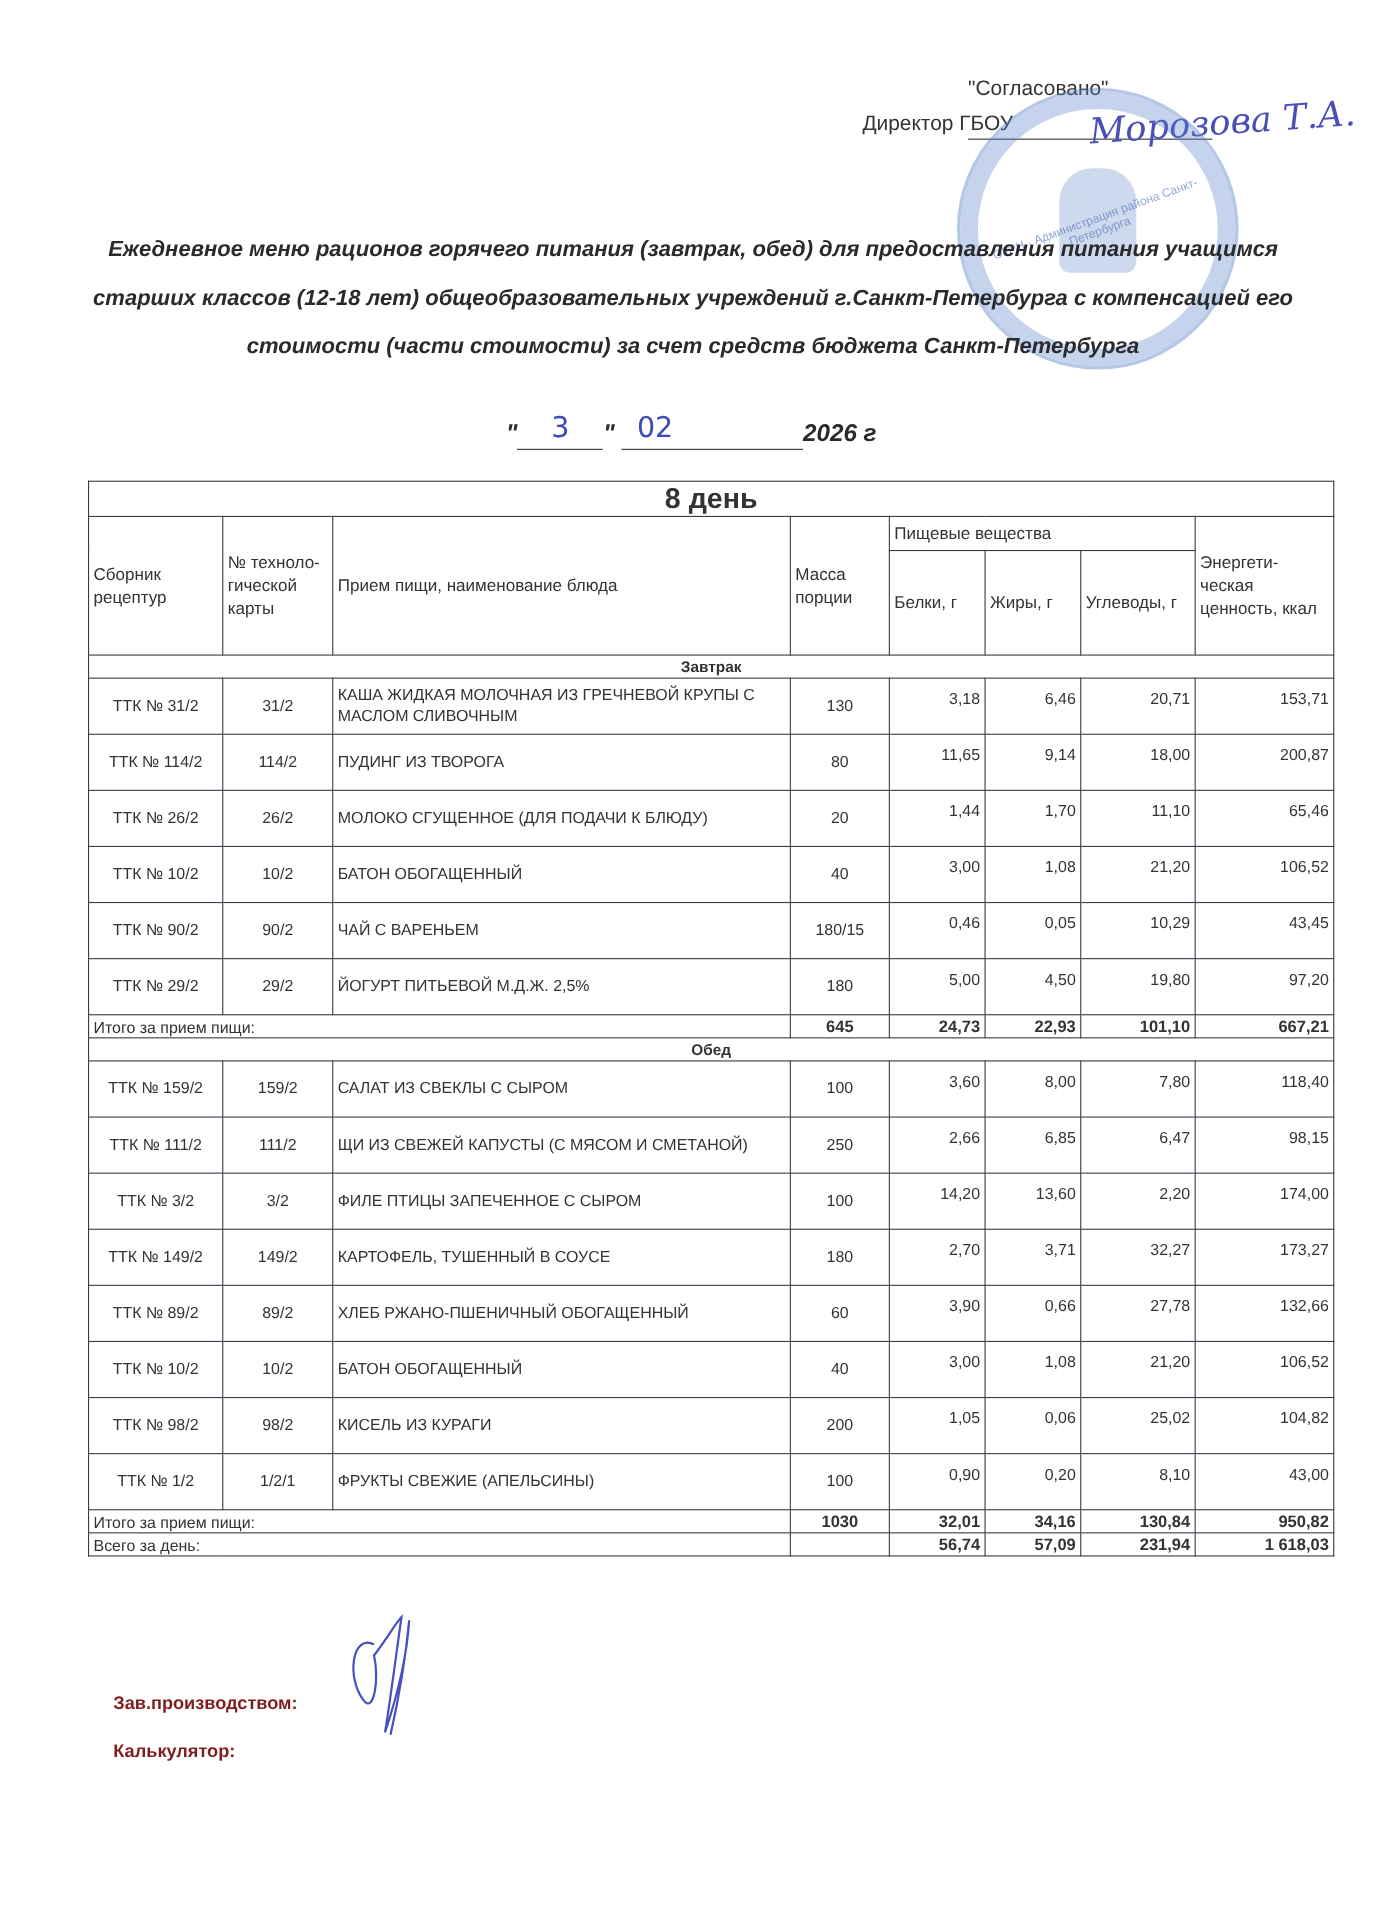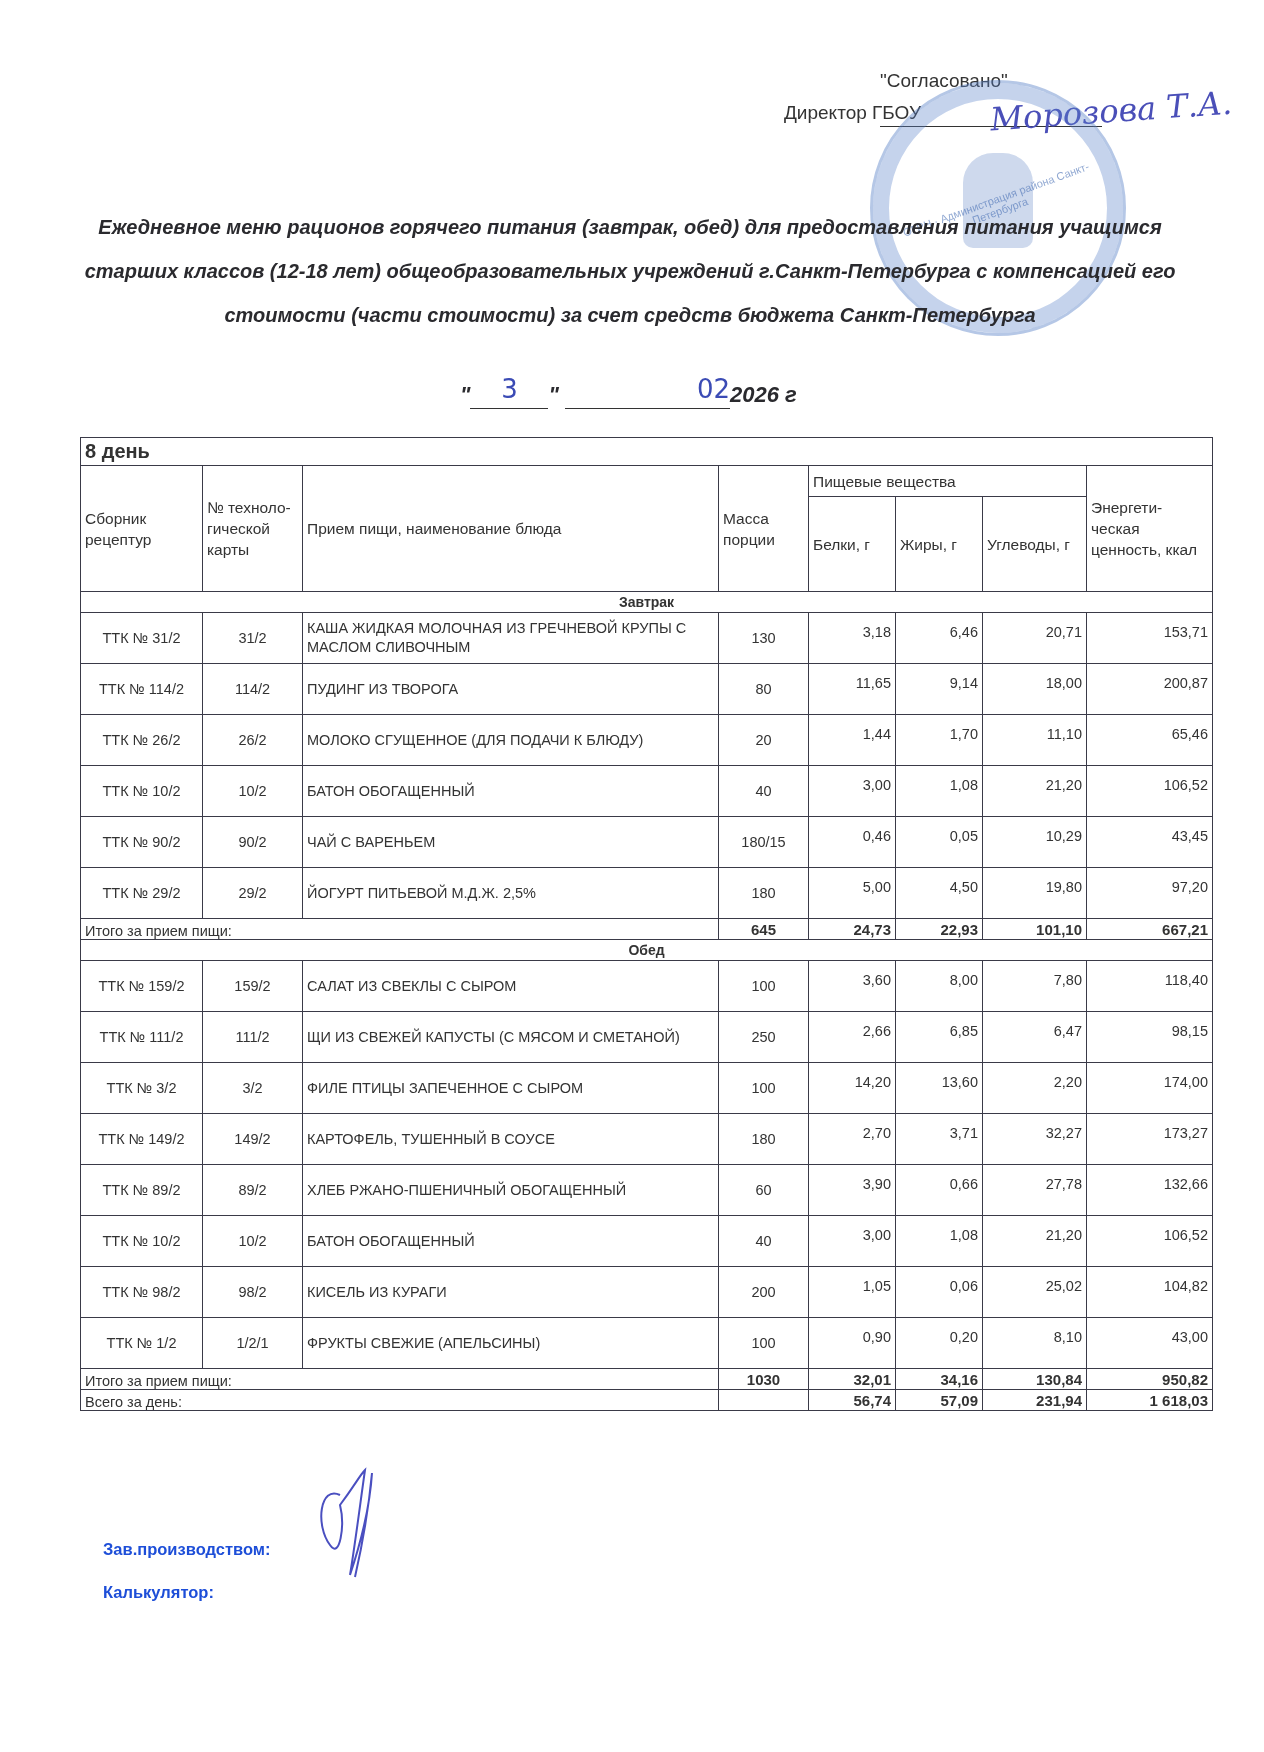--- a/index.html
+++ b/index.html
@@ -20,44 +20,44 @@
   .stamp .stamp-text { position:absolute; left:20px; top:110px; width:210px; text-align:center; font-size:11px; color:rgba(70,110,180,0.6); transform:rotate(-20deg); }
 
   .title {
     position:absolute; left:80px; top:205px; width:1100px; text-align:center;
     font-style:italic; font-weight:bold; font-size:20px; line-height:44px; color:#2a2a2e;
   }
   .date-line { position:absolute; left:460px; top:378px; font-size:22px; font-weight:bold; font-style:italic; }
   .date-line .q { display:inline-block; }
   .date-line .hand { font-family:"DejaVu Sans", sans-serif; font-weight:normal; font-style:normal; color:#3b4bb5; font-size:26px; position:relative; top:-4px; }
   .date-line .u1 { display:inline-block; width:78px; border-bottom:1.5px solid #333; text-align:center; }
-  .date-line .u2 { display:inline-block; width:165px; border-bottom:1.5px solid #333; text-align:right; padding-left:14px; box-sizing:border-box; }
+  .date-line .u2 { display:inline-block; width:165px; border-bottom:1.5px solid #333; text-align:left; padding-left:14px; box-sizing:border-box; }
 
   table.menu {
     position:absolute; left:80px; top:437px; width:1132px; border-collapse:collapse; table-layout:fixed;
     font-size:14.5px; color:#333;
   }
   table.menu td, table.menu th { border:1.5px solid #3a3a48; padding:0 4px; }
   table.menu th { font-weight:normal; font-size:15.5px; line-height:21px; text-align:left; }
-  .day-row td { height:27px; font-weight:bold; font-size:20px;margin-left:40px; }
+  .day-row td { height:27px; text-align:center; font-weight:bold; font-size:26px;margin-left:40px; }
   .sec-row td { height:20px; text-align:center; font-weight:bold; font-size:14px; padding:0; }
   .item-row td { height:50px; }
   .c-code { text-align:center; }
   .c-num { text-align:center; }
   .c-name { text-align:left; line-height:19px; }
   .c-mass { text-align:center; }
   .c-val { text-align:right; vertical-align:middle; position:relative; }
   .c-val span { position:relative; top:-6px; }
   .total-row td { height:20px; font-weight:bold; font-size:15px; padding-top:0; padding-bottom:0; }
   .total-row .t-label { font-weight:normal; font-size:14.5px; text-align:left; border-right:none; vertical-align:bottom; }
   .total-row .t-blank { border-left:none; }
   .total-row .t-val { text-align:right; }
   .total-row .t-mass { text-align:center;margin-top:32px; }
 
-  .footer { position:absolute; left:103px; font-size:16.5px; font-weight:bold; color:#1d4ed8; }
+  .footer { position:absolute; left:103px; font-size:16.5px; font-weight:bold; color:#7f1d1d; }
   .sig-scrawl { position:absolute; left:310px; top:1465px; width:70px; height:120px; }
 </style>
 </head>
 <body>
 
 <div class="approval">
   <span class="agreed">"Согласовано"</span>
   <span class="director">Директор ГБОУ</span>
   <span class="sign-line"></span>
   <span class="sign-name">Морозова Т.А.</span>

